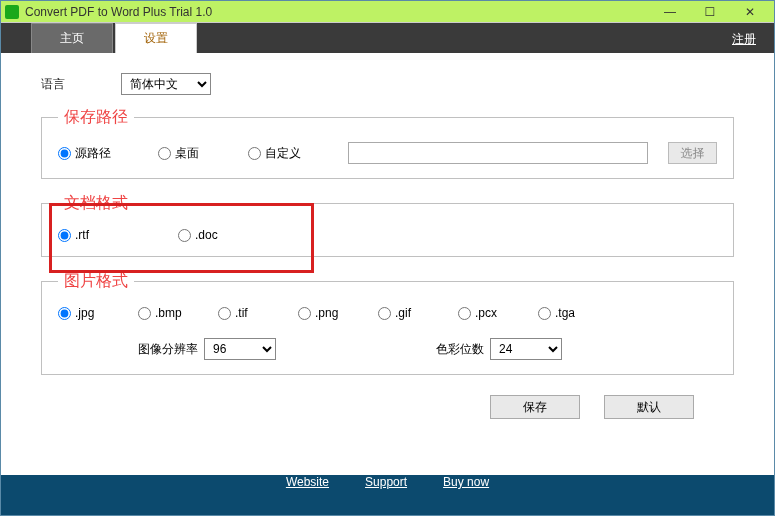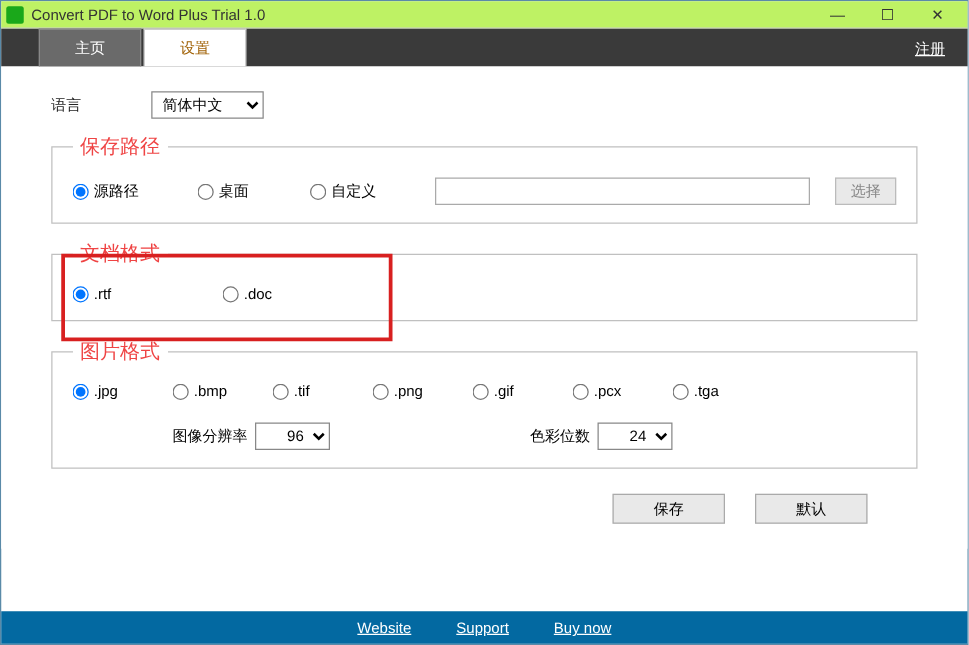--- a/index.html
+++ b/index.html
@@ -36,27 +36,27 @@
     .path-input { flex: 1; height: 22px; border: 1px solid #aaa; background: #fff; margin: 0 10px; padding: 0 4px; }
     .browse-btn { width: 49px; height: 22px; background: #e9e9e9; border: 1px solid #bbb; color: #888; cursor: pointer; }
     
     .doc-highlight { position: absolute; left: 48px; top: 202px; width: 265px; height: 70px; border: 3px solid #d82020; pointer-events: none; z-index: 10; }
     
     .img-formats { display: flex; align-items: center; gap: 0; }
     .img-formats .radio-item { width: 80px; }
     
     .subrow { display: flex; align-items: center; margin-top: 18px; padding-left: 80px; gap: 20px; }
     .subrow-group { display: flex; align-items: center; gap: 6px; }
-    .subrow-group select { width: 60px; text-align: right; }
+    .subrow-group select { width: 72px; }
     .sub-gap { width: 120px; }
     
     .footer-buttons { display: flex; justify-content: flex-end; gap: 24px; padding: 6px 40px 0 0; }
     .action-btn { width: 90px; height: 24px; background: #e9e9e9; border: 1px solid #aaa; cursor: pointer; font-size: 12px; }
     
-    .bottom-bar { position: absolute; bottom: 0; left: 0; right: 0; height: 26px; background: #0369a1; display: flex; align-items: center; justify-content: center; gap: 36px; }
+    .bottom-bar { position: absolute; bottom: 0; left: 0; right: 0; height: 40px; background: #0c4a6e; display: flex; justify-content: center; gap: 36px; }
     .bottom-bar a { color: #fff; text-decoration: underline; cursor: pointer; }
   </style>
 </head>
 <body>
 
 <div class="window">
 
   <div class="titlebar">
     <div class="titlebar-icon"></div>
     <div class="titlebar-text">Convert PDF to Word Plus Trial 1.0</div>

